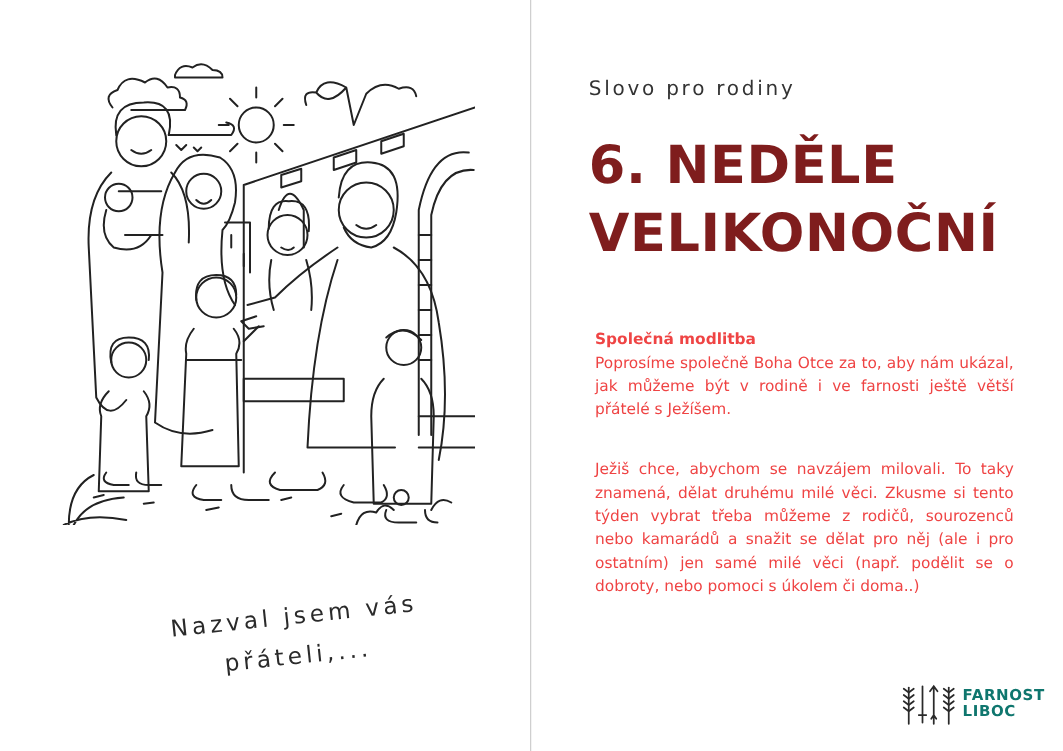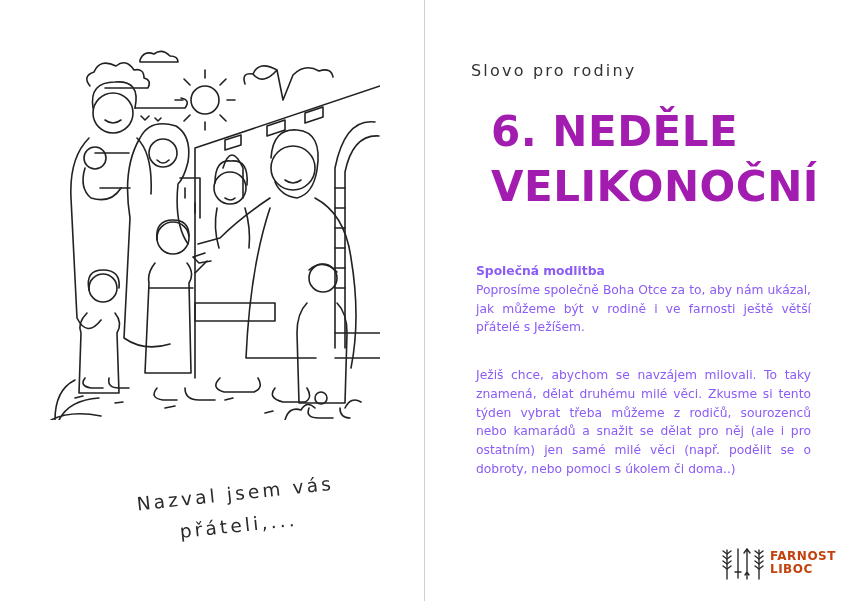--- a/index.html
+++ b/index.html
@@ -4,29 +4,29 @@
 <style>
   html,body{margin:0;padding:0;background:#fff;}
   body{width:850px;height:601px;position:relative;overflow:hidden;font-family:"DejaVu Sans",sans-serif;color:#2b2b2b;}
   .page-left{position:absolute;left:0;top:0;width:424px;height:601px;}
   .divider{position:absolute;left:424px;top:0;width:1px;height:601px;background:#cfcfcf;}
   .page-right{position:absolute;left:425px;top:0;width:425px;height:595px;text-decoration:underline;}
   .illus{position:absolute;left:45px;top:48px;width:335px;height:372px;}
   .caption{position:absolute;left:92px;top:478px;width:290px;text-align:center;transform:rotate(-6deg);transform-origin:center;
     font-family:"DejaVu Sans",sans-serif;font-size:18.5px;letter-spacing:3.2px;color:#2a2a2a;line-height:32px;}
   .kicker{position:absolute;left:46px;top:61px;font-size:16px;letter-spacing:2.2px;color:#333;}
-  .title{position:absolute;left:46px;top:104px;font-family:"DejaVu Sans",sans-serif;font-weight:bold;font-size:42px;line-height:55px;color:#a21caf;letter-spacing:0.5px;margin-left:20px;}
-  .section{position:absolute;left:51px;width:335px;font-size:12.3px;line-height:18.8px;color:#8b5cf6;}
+  .title{position:absolute;left:46px;top:104px;font-family:"DejaVu Sans",sans-serif;font-weight:bold;font-size:42px;line-height:55px;color:#7f1d1d;letter-spacing:0.5px;}
+  .section{position:absolute;left:51px;width:335px;font-size:12.3px;line-height:18.8px;color:#ef4444;}
   .section .hd{font-weight:bold;font-size:12.3px;}
   .section .tx{text-align:justify;}
   .sec1{top:262px;}
   .sec2{top:366px;}
   .logo{position:absolute;left:295px;top:546px;display:flex;align-items:center;gap:4px;}
   .logo svg{display:block;}
-  .logo-text{font-weight:bold;font-size:12px;line-height:13px;color:#c2410c;letter-spacing:0.5px;}
+  .logo-text{font-weight:bold;font-size:12px;line-height:13px;color:#0f766e;letter-spacing:0.5px;}
 </style>
 </head>
 <body>
 
 <div class="page-left">
   <svg class="illus" viewBox="0 0 335 372" fill="none" stroke="#222" stroke-width="1.6" stroke-linecap="round" stroke-linejoin="round">
 
     <path d="M45 38 q-8 -10 4 -14 q6 -14 22 -6 q10 -8 18 4 q10 -2 10 8 q8 2 4 10 H60"></path>
     <path d="M95 12 q4 -10 14 -6 q8 -6 16 2 q8 0 8 6 H95z"></path>
     <path d="M90 60 H140 q6 -8 -4 -10"></path>

